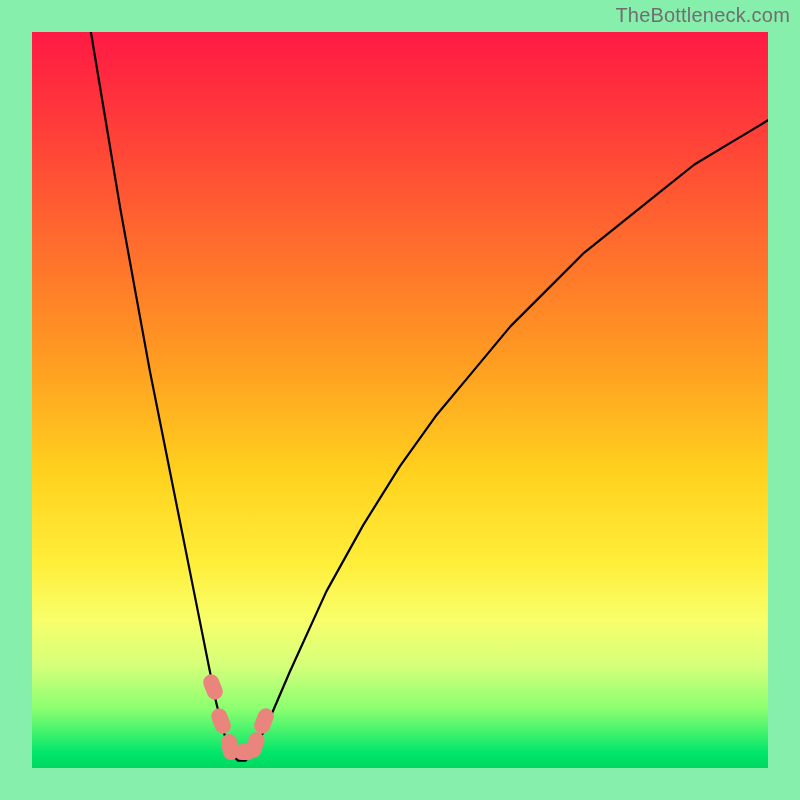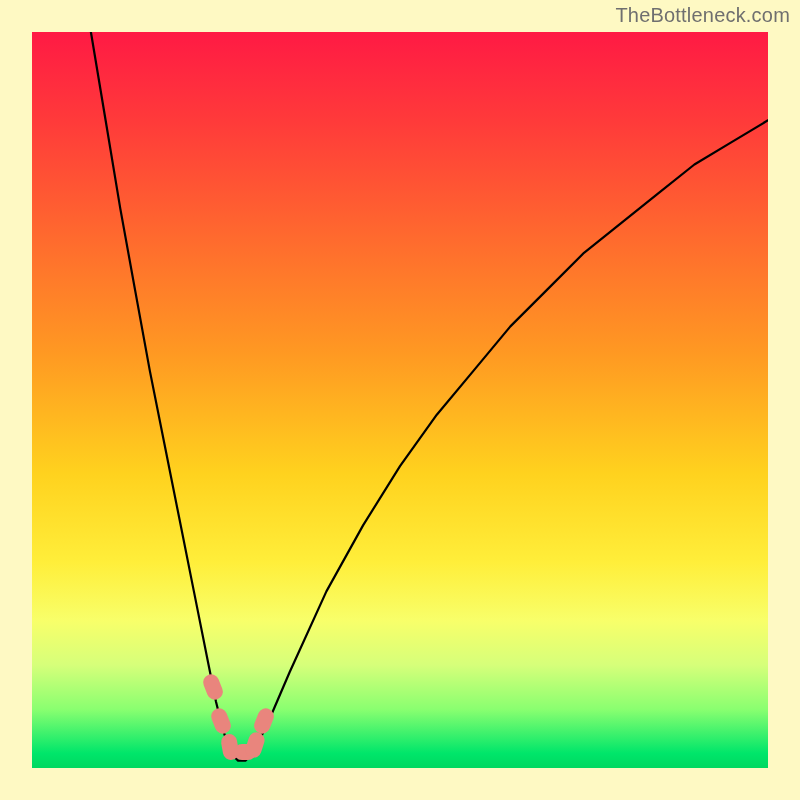--- a/index.html
+++ b/index.html
@@ -8,21 +8,21 @@
     width: 800px;
     height: 800px;
     overflow: hidden;
     background: #000;
     font-family: Arial, Helvetica, sans-serif;
   }
   .frame {
     position: relative;
     width: 800px;
     height: 800px;
-    background: #fef9c3;
+    background: #86efac;
   }
   .plot-area {
     position: absolute;
     left: 32px;
     top: 32px;
     width: 736px;
     height: 736px;
     background: linear-gradient(
       to bottom,
       #ff1a44 0%,

